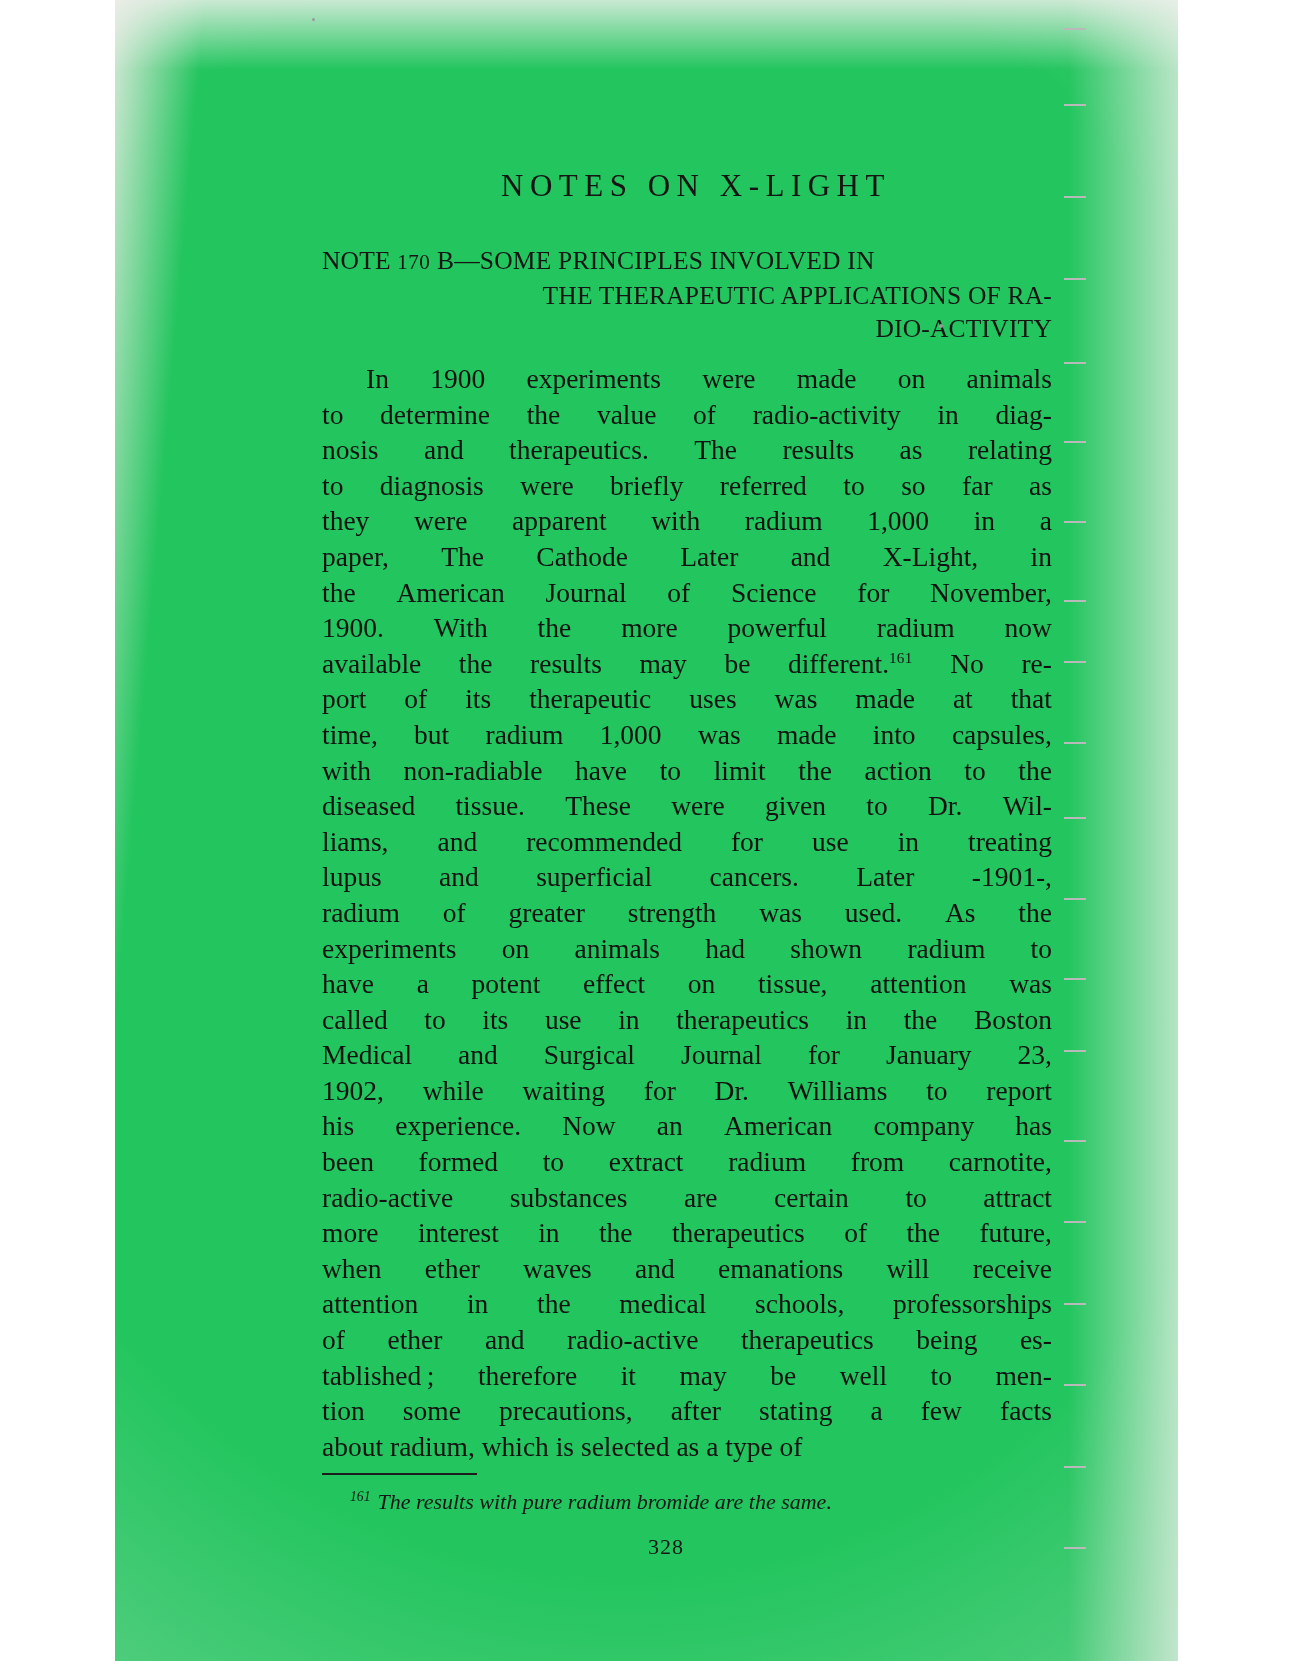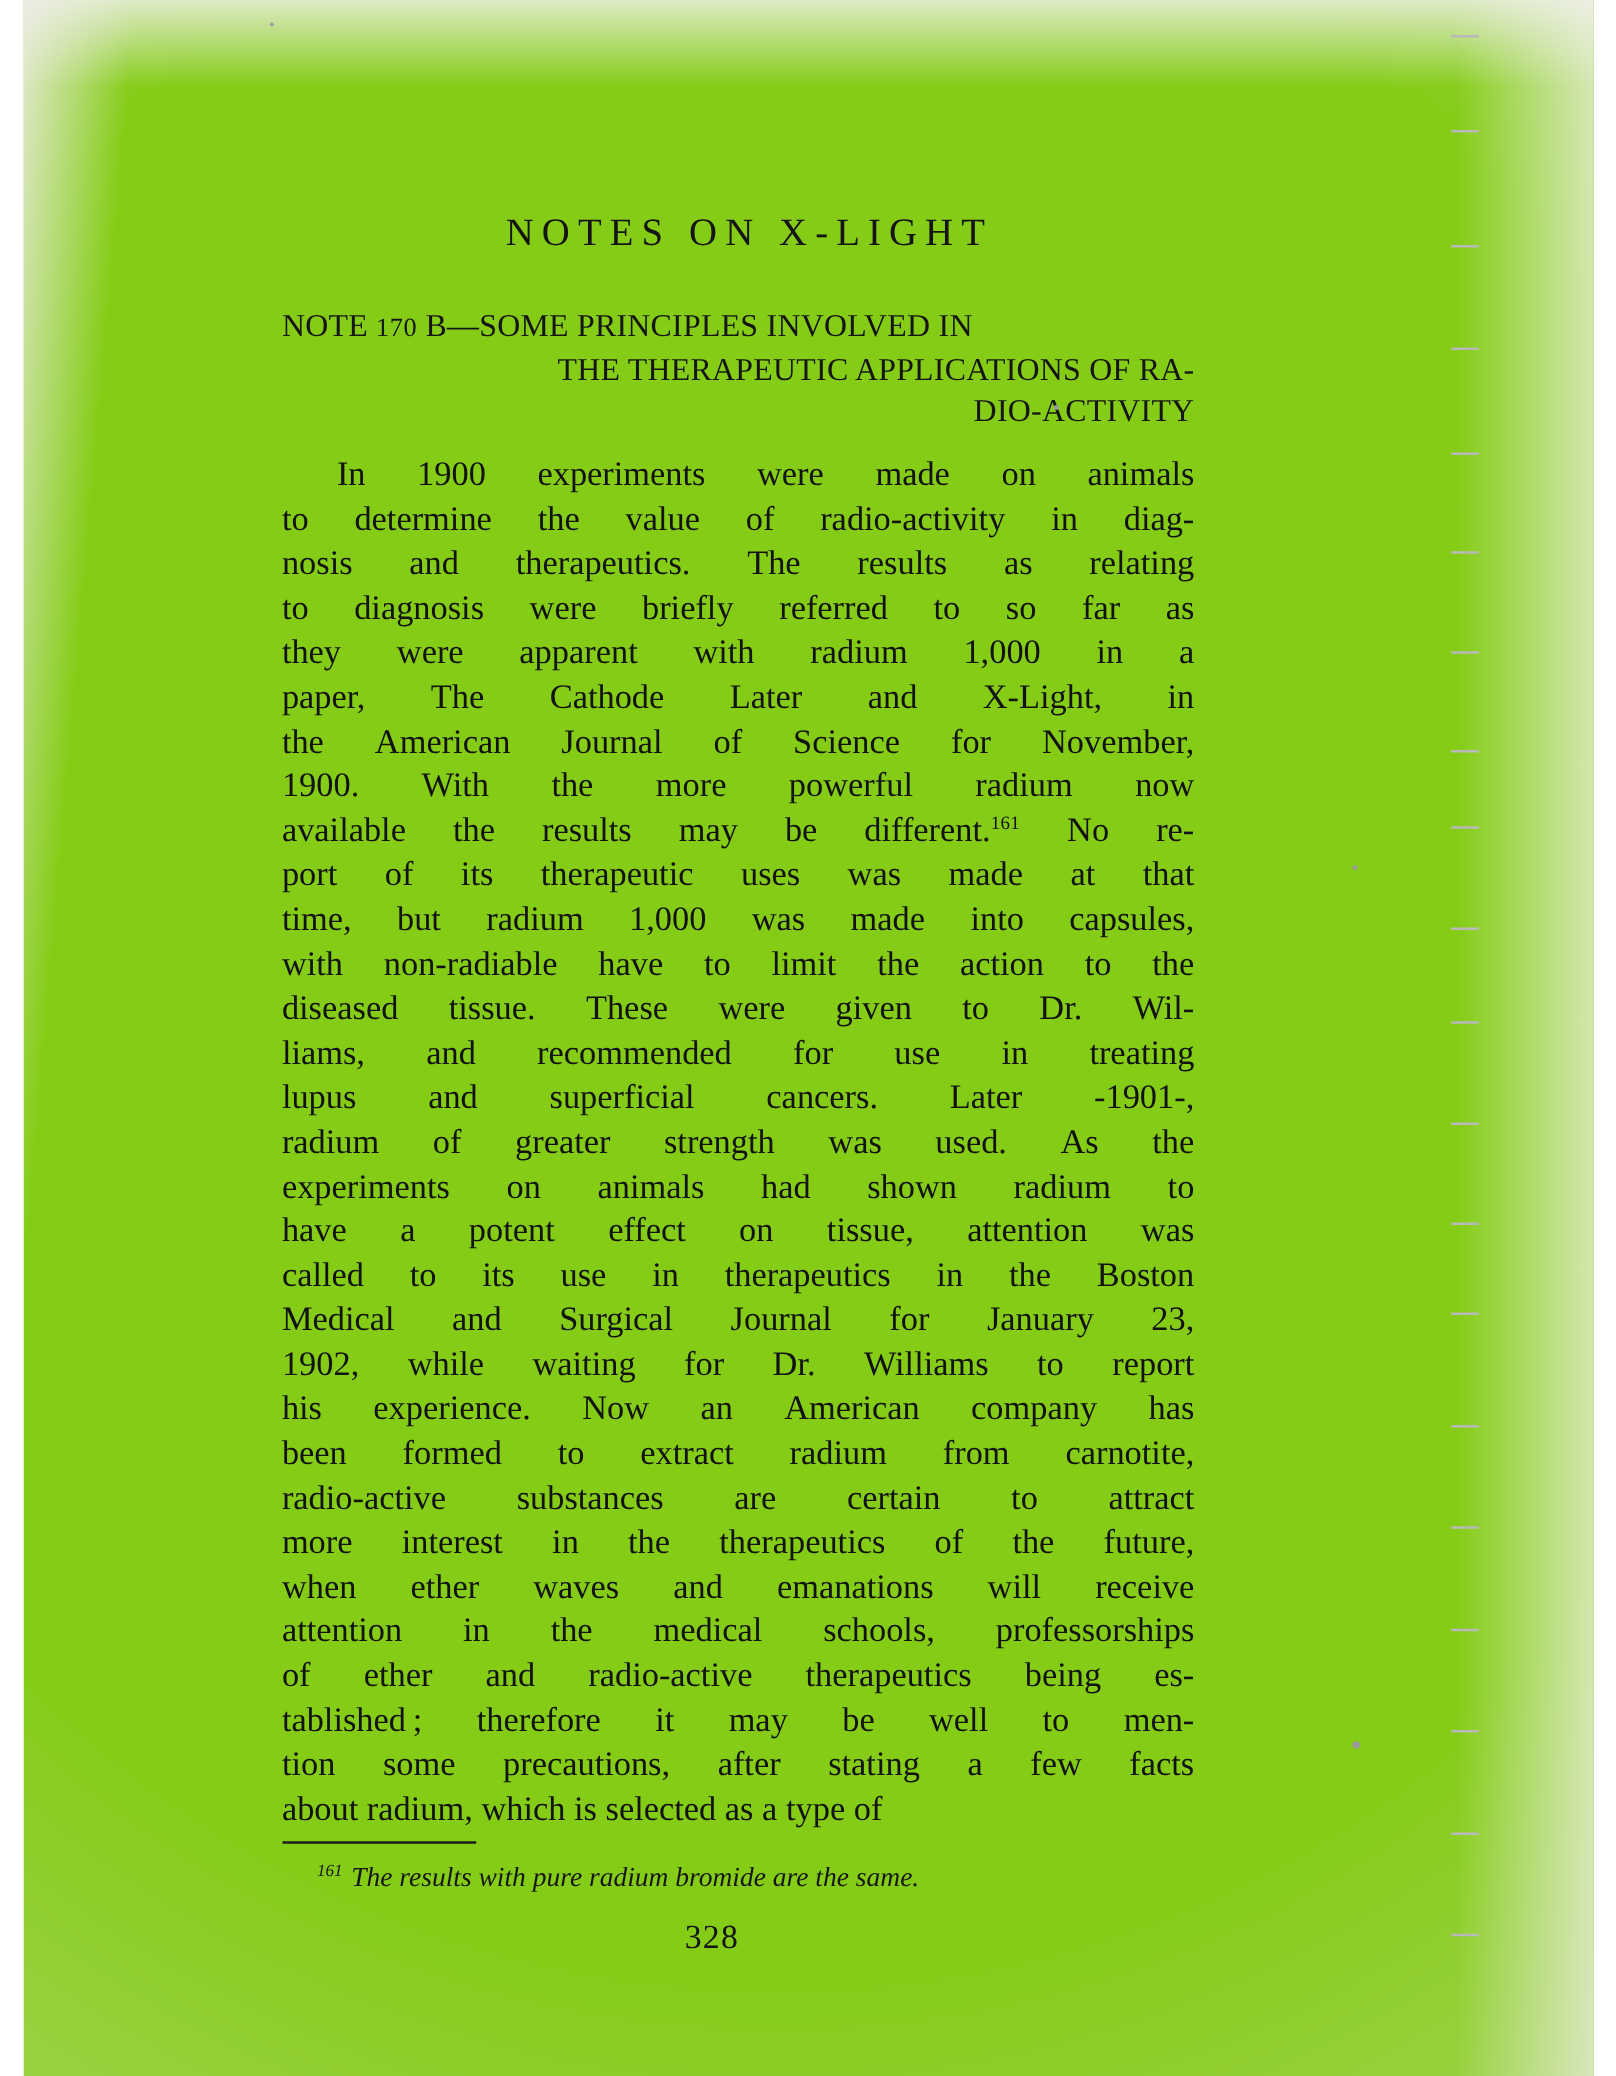--- a/index.html
+++ b/index.html
@@ -4,24 +4,24 @@
 <title>Scanned page</title>
 <style>
   html, body {
     margin: 0;
     padding: 0;
     background: #ffffff;
   }
 
   .page {
     position: relative;
-    width: 1256px;
+    width: 1063px;
     height: 1661px;
     margin: 0 auto;
-    background: #84cc16;
+    background: #22c55e;
     overflow: hidden;
     font-family: "Liberation Serif", "DejaVu Serif", serif;
     color: #1a1a1a;
   }
 
   
   .paper-tone {
     position: absolute;
     inset: 0;
     background:
@@ -123,21 +123,21 @@
     font-size: 0.62em;
     vertical-align: super;
     line-height: 0;
     margin-right: 7px;
   }
 
   
   .folio {
     margin-top: 18px;
     text-align: center;
-    font-size: 27px;
+    font-size: 22px;
     letter-spacing: 1px;
     color: #151515;
     padding-right: 42px;
   }
 
   
   .edge-ticks {
     position: absolute;
     right: 92px;
     top: 0;

